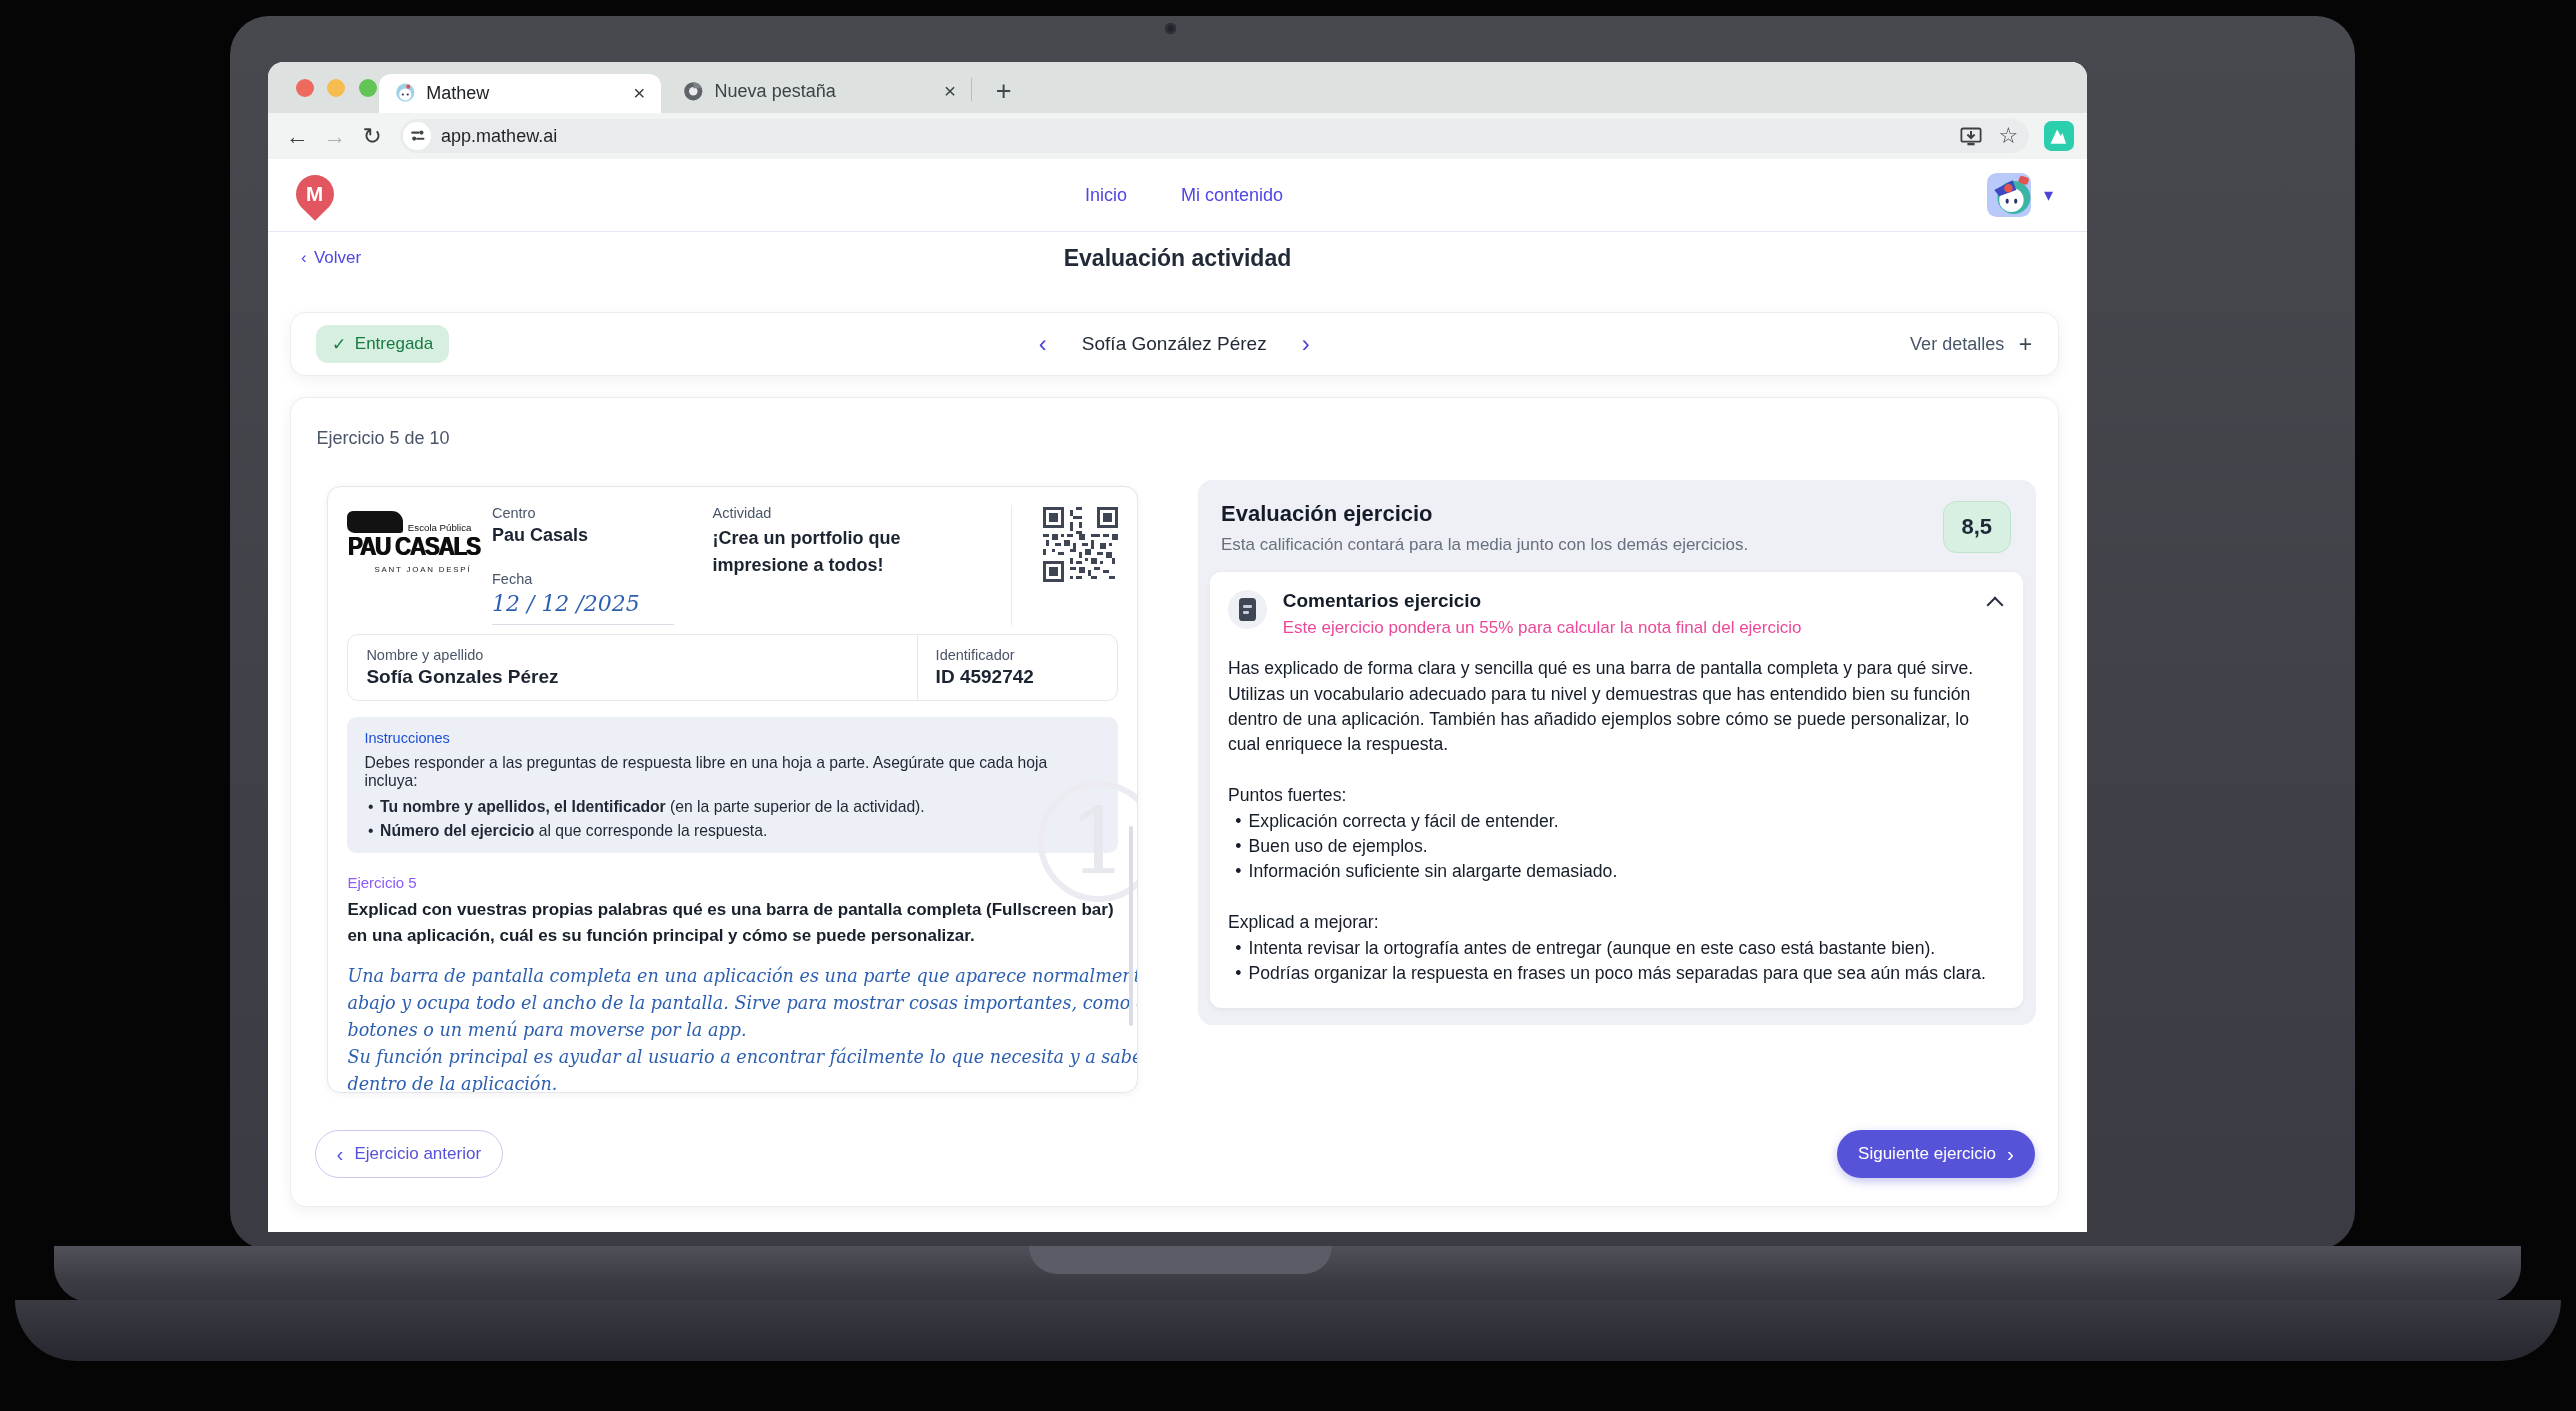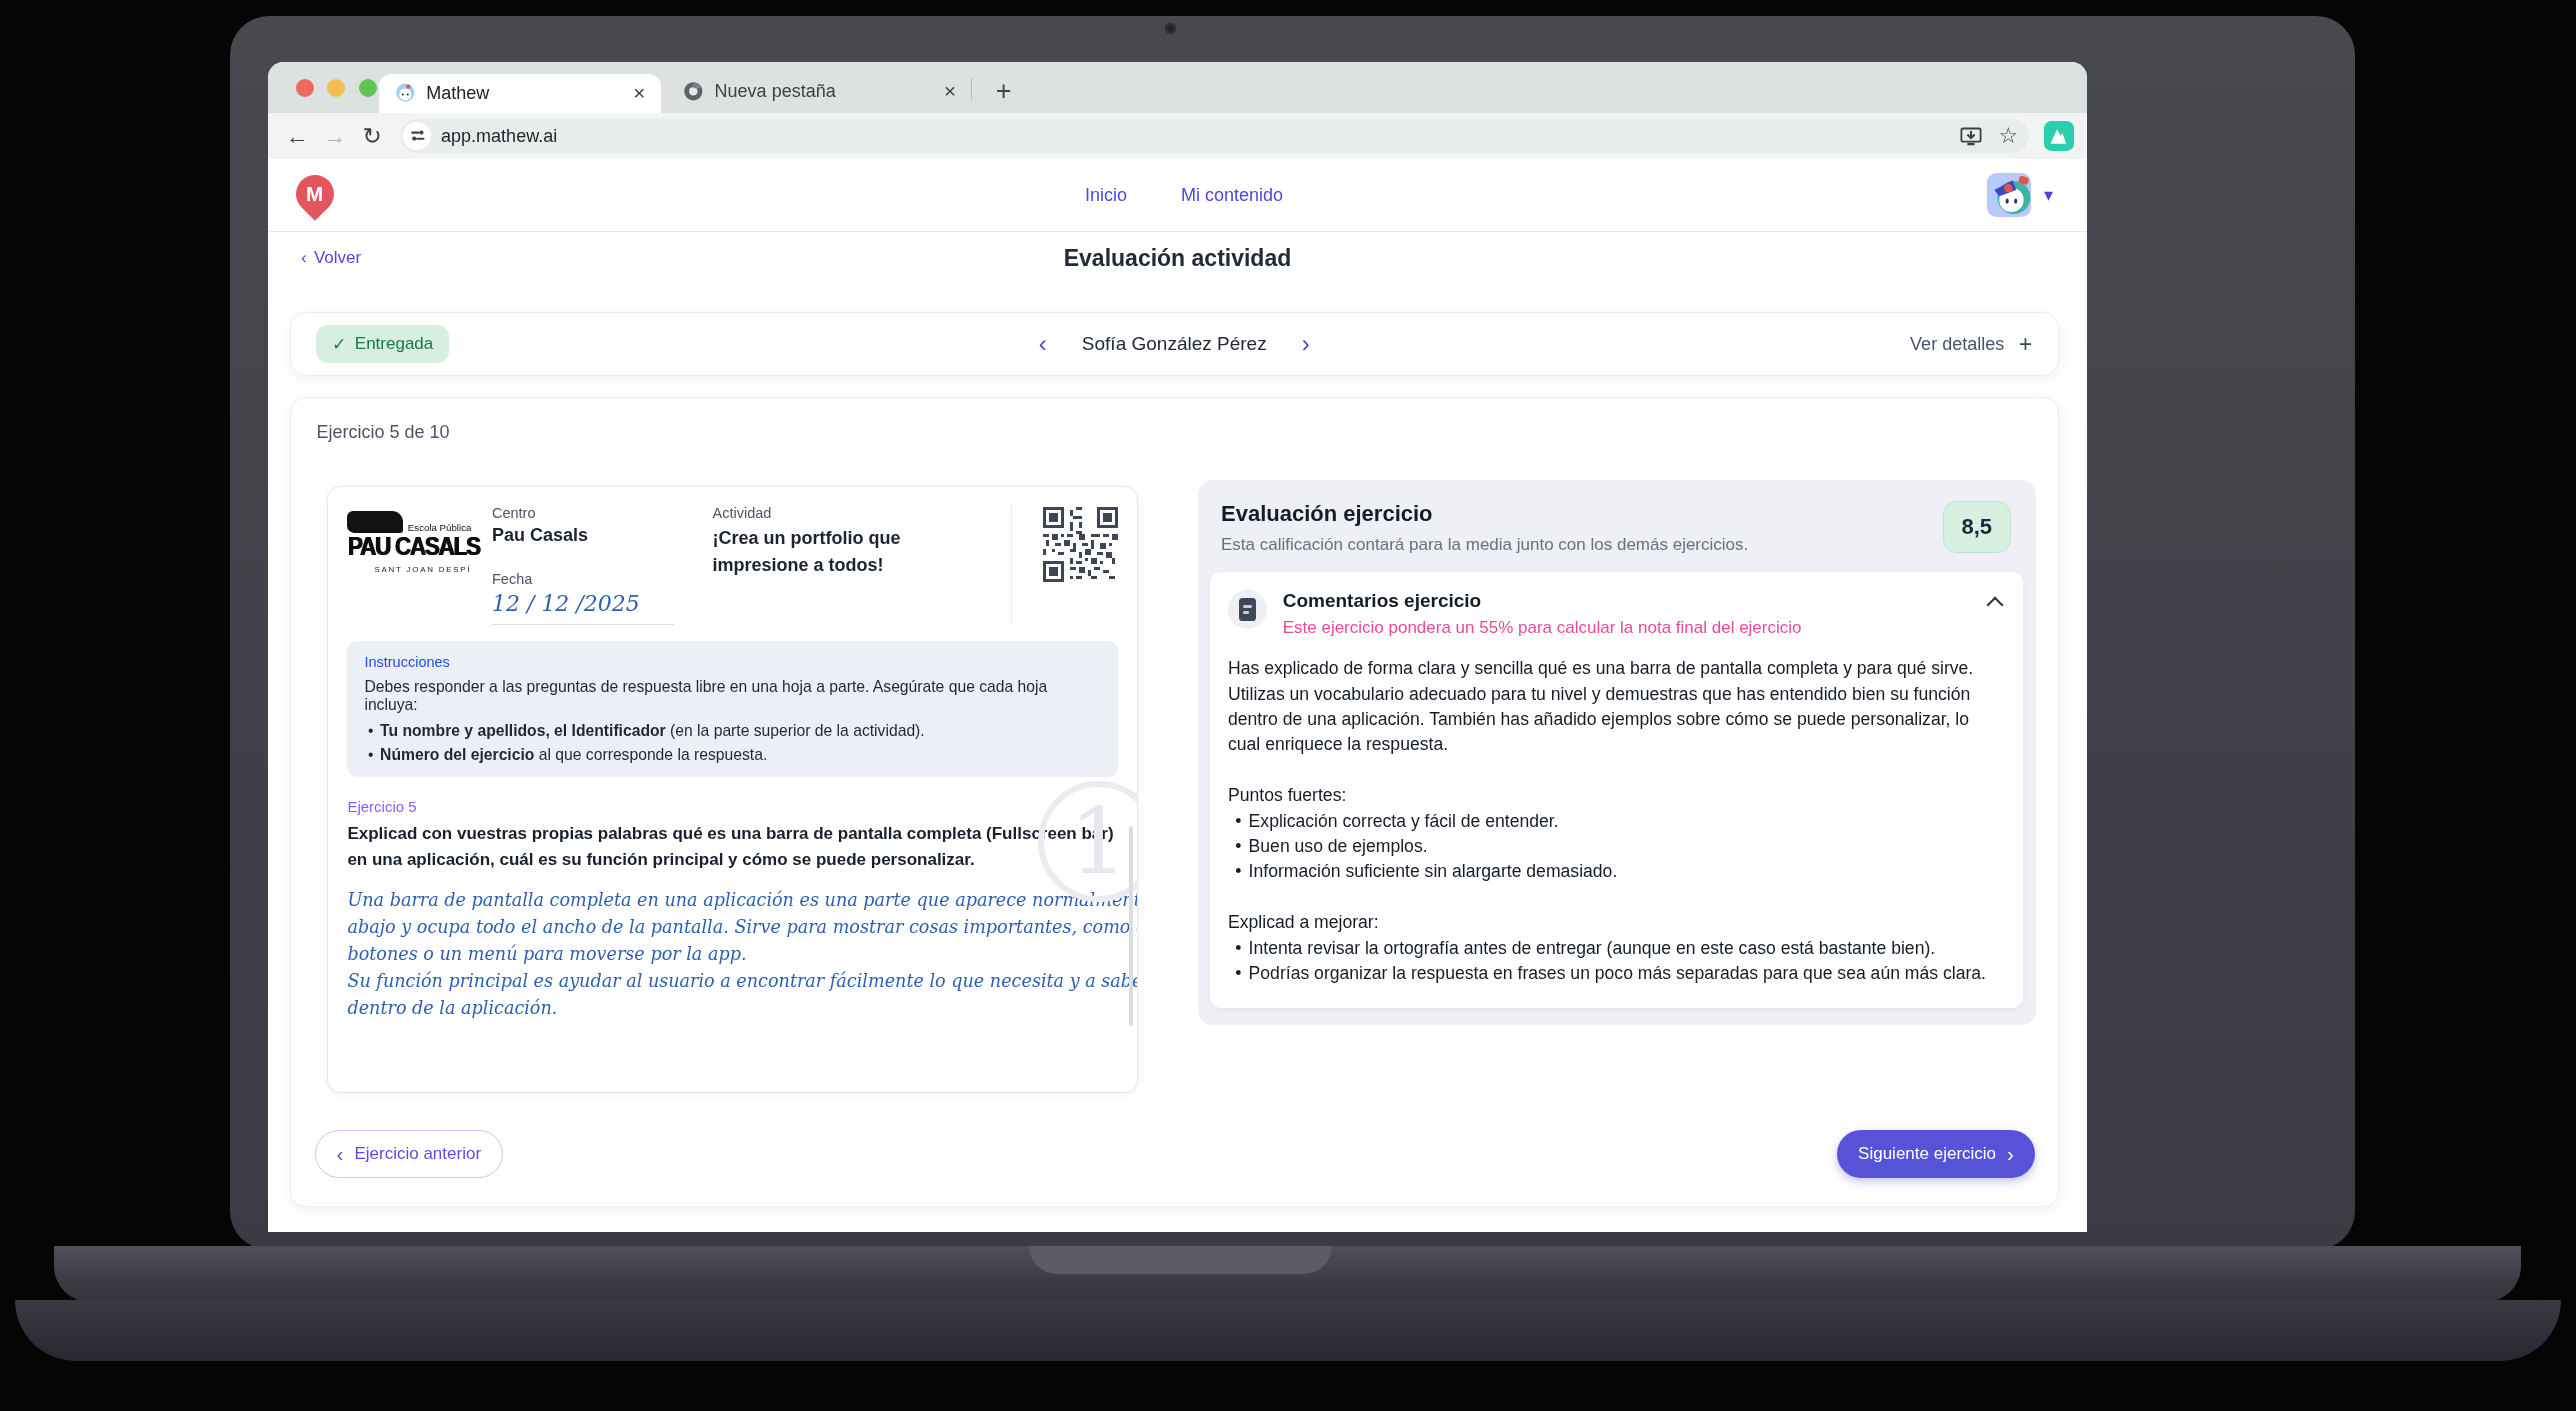--- a/index.html
+++ b/index.html
@@ -81,21 +81,21 @@
   .badge { display:flex; align-items:center; gap:8.5px; background:#d6efe0; color:#1a7a44;
            border-radius:12px; padding:8.5px 15.7px; font-size:17px; }
   .student-nav { position:absolute; left:50%; transform:translateX(-50%); display:flex;
                  align-items:center; gap:35px; }
   .student-nav .chev { font-size:24px; color:#4b44d8; }
   .student-name { font-size:19px; color:#222a37; white-space:nowrap; }
   .details { margin-left:auto; display:flex; align-items:center; gap:14.5px; font-size:18px; color:#475569; }
   .details .plus { font-size:23px; color:#3c4856; }
 
   .maincard { position:absolute; left:22px; right:28.5px; top:238px; bottom:25px; }
-  .counter { position:absolute; left:25.4px; top:24px; font-size:18px; color:#4a5568; }
+  .counter { position:absolute; left:25.4px; top:30px; font-size:18px; color:#4a5568; }
 
   
   .worksheet { position:absolute; left:36px; top:88px; width:811px; height:607px;
                border:0.6px solid #e3e6ec; border-radius:13.3px; box-shadow:0 1.8px 7.3px rgba(20,24,60,.05);
                padding:18px 19.4px; overflow:hidden; background:#fff; }
   .ws-scrollthumb { position:absolute; right:3.6px; top:339px; width:4.8px; height:200px;
                     background:#dadde4; border-radius:2.4px; }
   .ws-header { display:flex; gap:20.6px; }
   .school-logo { width:124px; flex:none; padding-top:6px; }
   .sl-top { display:flex; align-items:flex-end; gap:4.8px; }
@@ -326,20 +326,30 @@
                     <path d="M0 0h7v1H0zM0 6h7v1H0zM0 1h1v5H0zM6 1h1v5H6zM2 2h3v3H2z"></path>
                     <path transform="translate(18,0)" d="M0 0h7v1H0zM0 6h7v1H0zM0 1h1v5H0zM6 1h1v5H6zM2 2h3v3H2z"></path>
                     <path transform="translate(0,18)" d="M0 0h7v1H0zM0 6h7v1H0zM0 1h1v5H0zM6 1h1v5H6zM2 2h3v3H2z"></path>
                   </g>
                   <path d="M9 1h1v2H9zM11 0h2v1h-2zM10 3h3v1h-3zM9 5h1v3H9zM12 5h1v2h-1zM11 8h2v1h-2zM0 9h2v1H0zM3 9h2v2H3zM6 9h1v1H6zM8 9h2v1H8zM12 9h2v2h-2zM16 9h3v1h-3zM20 9h2v1h-2zM23 9h2v2h-2zM1 11h1v2H1zM4 12h2v1H4zM7 11h2v2H7zM10 12h1v2h-1zM13 12h2v1h-2zM16 11h1v3h-1zM19 12h2v2h-2zM22 12h1v1h-1zM0 14h1v2H0zM3 14h1v1H3zM5 15h2v1H5zM9 14h2v1H9zM12 15h1v2h-1zM14 14h2v2h-2zM18 15h2v1h-2zM21 15h2v2h-2zM9 17h1v2H9zM11 18h2v1h-2zM14 17h1v1h-1zM16 17h2v2h-2zM19 18h1v1h-1zM23 17h1v2h-1zM9 20h2v1H9zM12 20h2v2h-2zM15 21h1v2h-1zM17 20h2v1h-2zM20 21h2v1h-2zM22 23h2v1h-2zM9 23h1v1H9zM11 23h2v1h-2zM16 23h2v1h-2z"></path>
                 </g>
               </svg>
             </div>
           </div>
 
+          <div class="name-box">
+            <div class="nb-left">
+              <div class="ws-label">Nombre y apellido</div>
+              <div class="nb-value">Sofía Gonzales Pérez</div>
+            </div>
+            <div class="nb-right">
+              <div class="ws-label">Identificador</div>
+              <div class="nb-value">ID 4592742</div>
+            </div>
+          </div>
 
           <div class="instr-box">
             <div class="instr-label">Instrucciones</div>
             <div class="instr-intro">Debes responder a las preguntas de respuesta libre en una hoja a parte. Asegúrate que cada hoja incluya:</div>
             <div class="instr-bullets">
               <div class="instr-bullet"><b>Tu nombre y apellidos, el Identificador</b><span> (en la parte superior de la actividad).</span></div>
               <div class="instr-bullet"><b>Número del ejercicio</b><span> al que corresponde la respuesta.</span></div>
             </div>
           </div>
           <div class="watermark">1</div>

